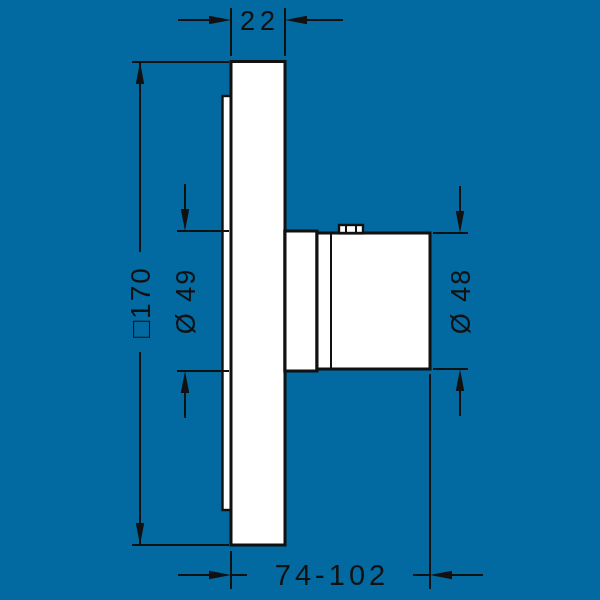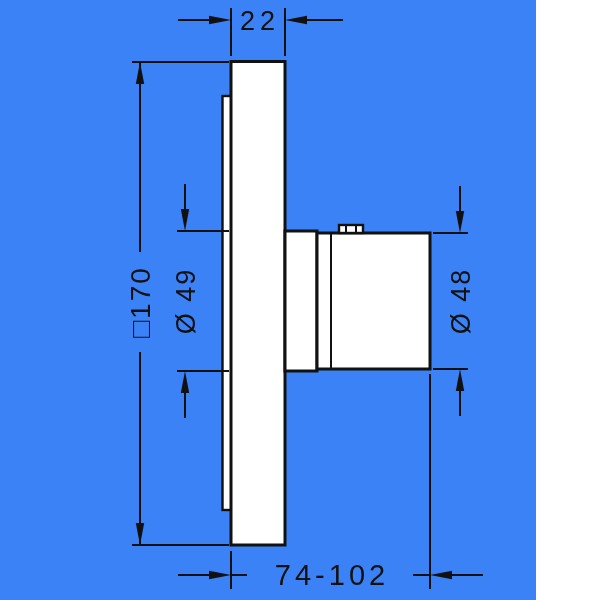--- a/index.html
+++ b/index.html
@@ -5,23 +5,23 @@
   html, body {
     margin: 0;
     padding: 0;
     width: 600px;
     height: 600px;
     background: #ffffff;
     font-family: "Liberation Sans", "DejaVu Sans", sans-serif;
   }
   .canvas {
     position: relative;
-    width: 536px;
+    width: 600px;
     height: 600px;
-    background: #3b82f6;
+    background: #0369a1;
     overflow: hidden;
   }
   svg { display: block; }
   
   .shape {
     fill: #ffffff;
     stroke: #111111;
     stroke-width: 3;
     stroke-linejoin: miter;
   }

